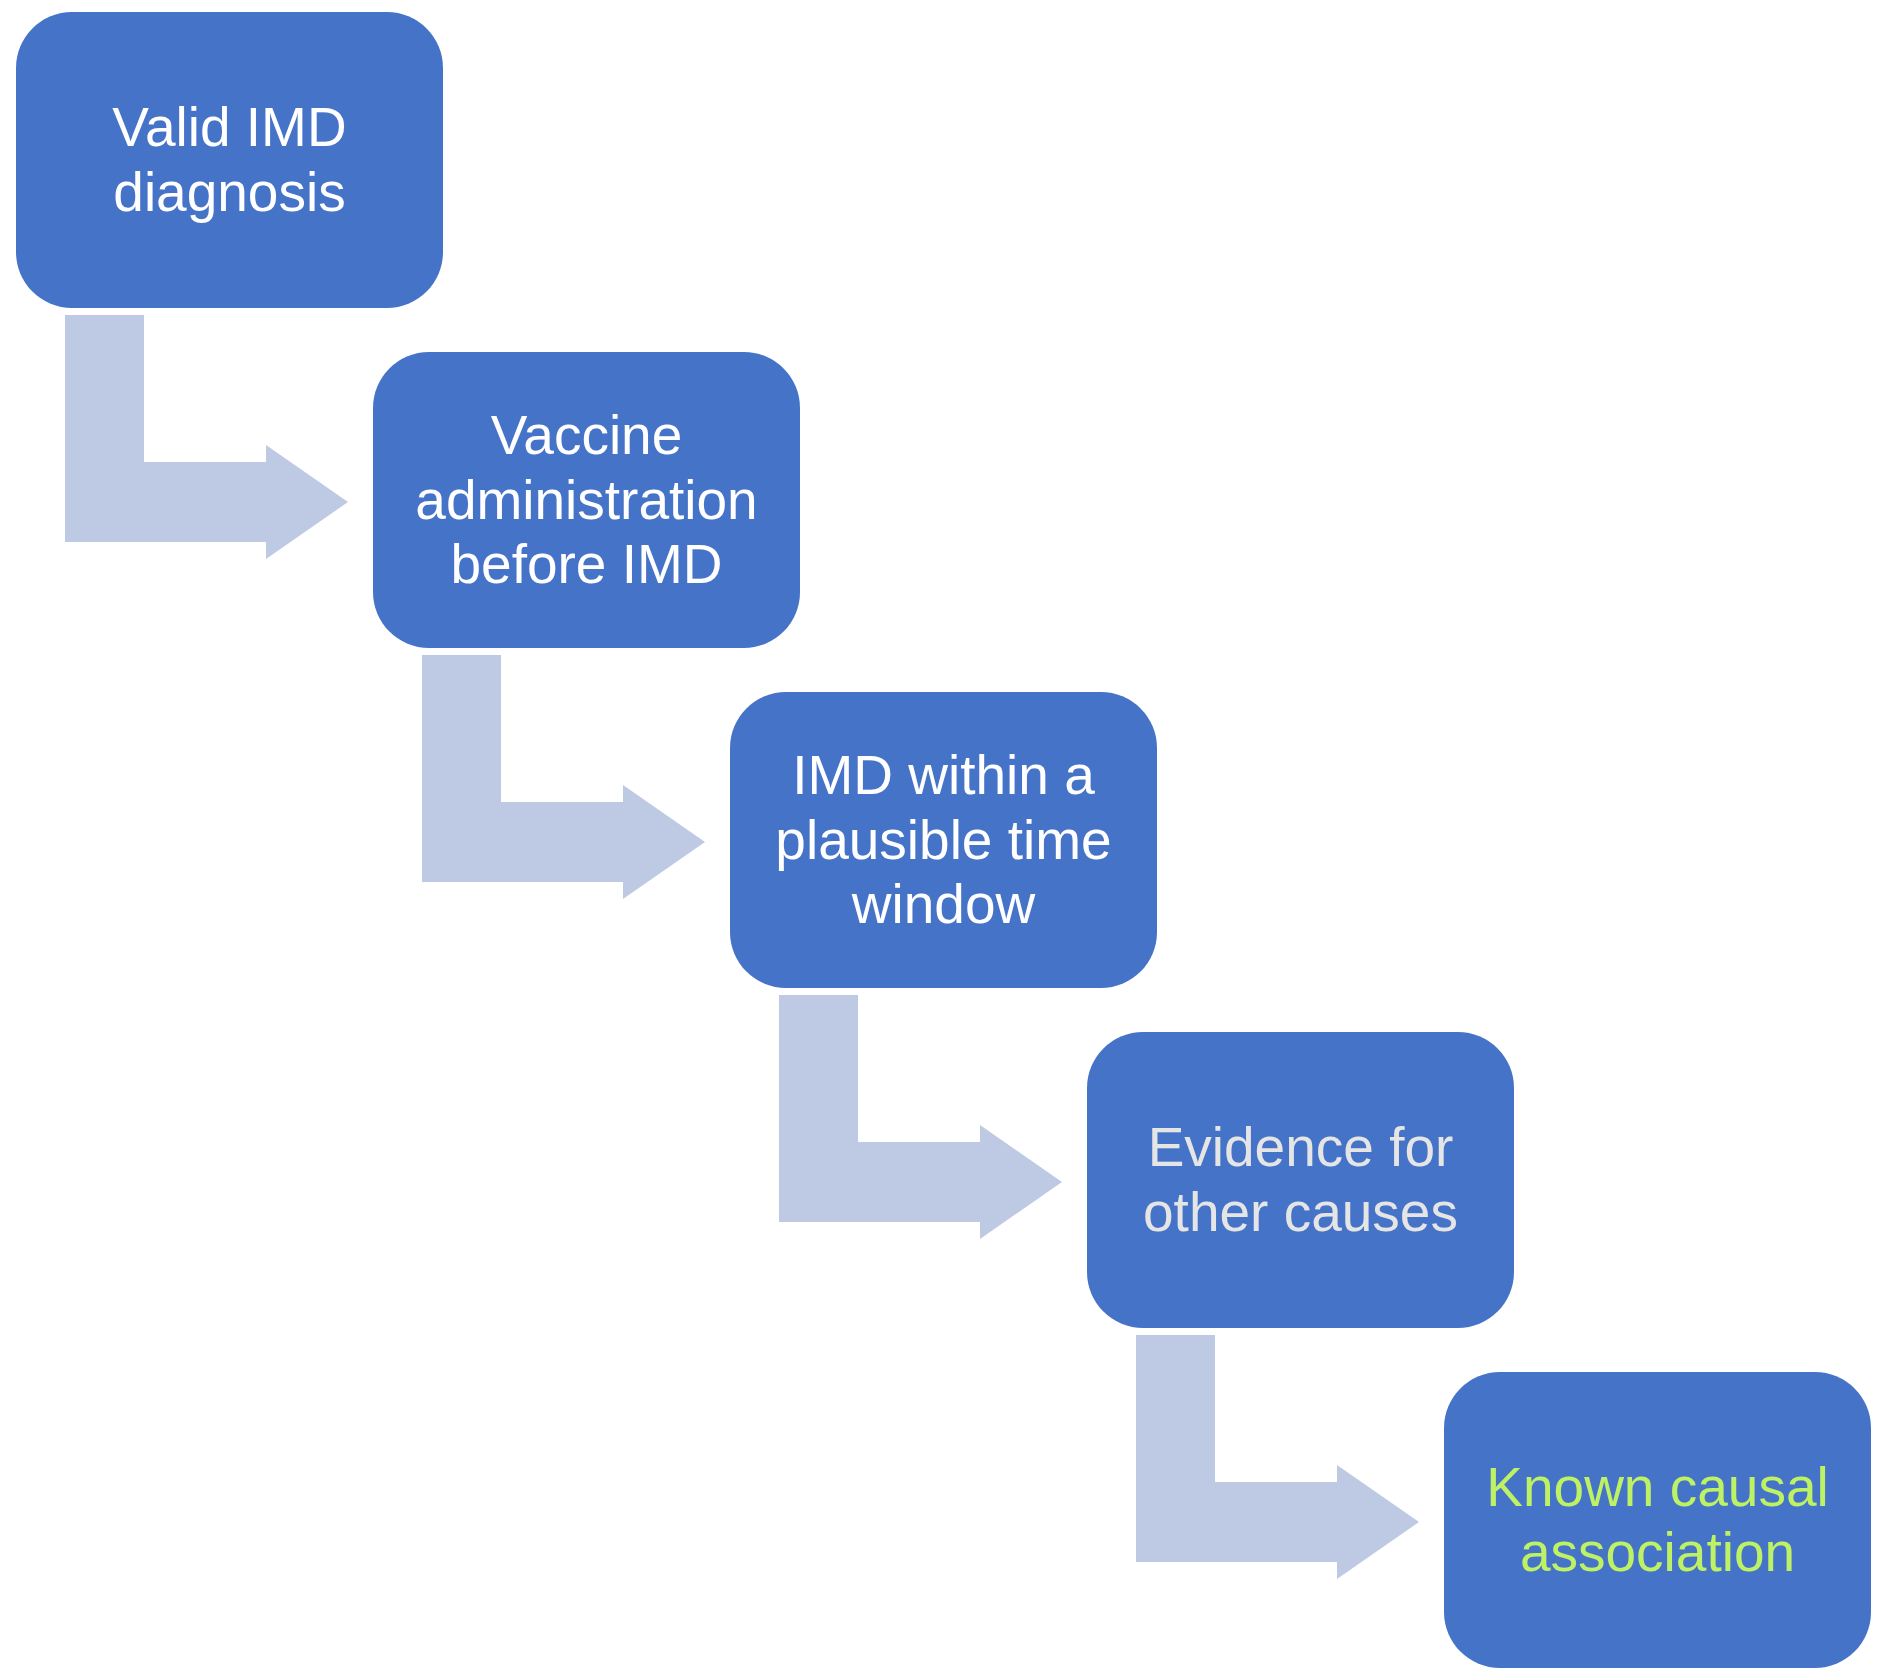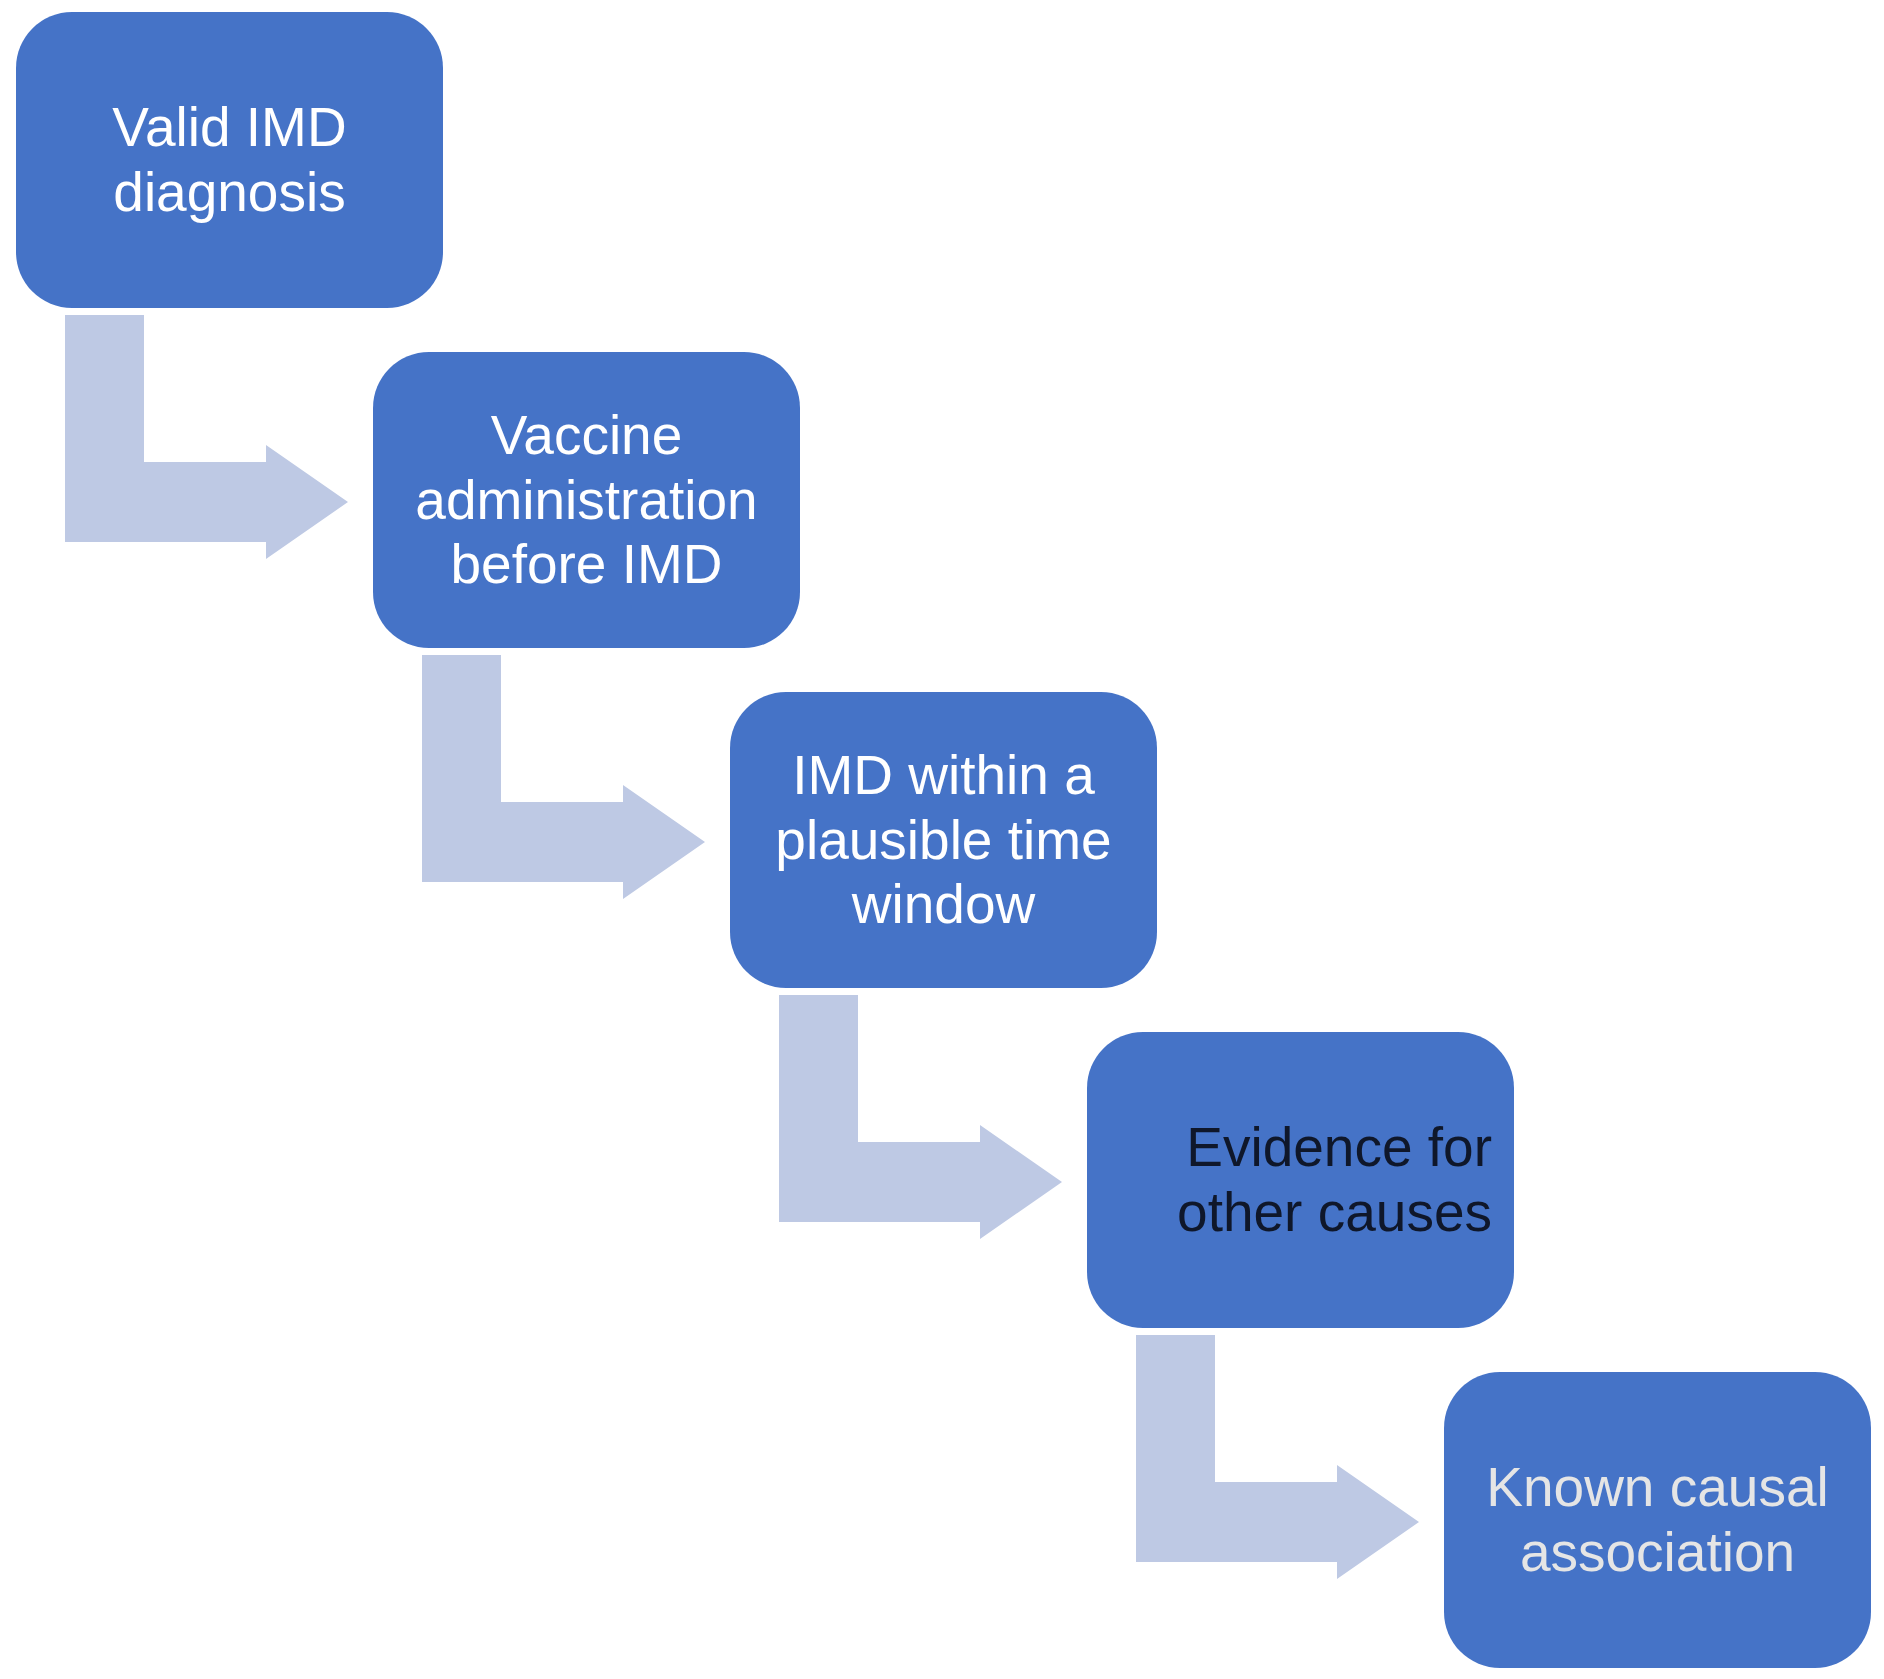--- a/index.html
+++ b/index.html
@@ -43,19 +43,19 @@
 
   <div class="node" style="left: 16px; top: 12px; width: 427px; height: 296px; border-radius: 56px; background: rgb(69, 115, 199); color: rgb(255, 255, 255);">
     <span>Valid IMD diagnosis</span>
   </div>
   <div class="node" style="left: 373px; top: 352px; width: 427px; height: 296px; border-radius: 56px; background: rgb(69, 115, 199); color: rgb(255, 255, 255);">
     <span>Vaccine administration before IMD</span>
   </div>
   <div class="node" style="left: 730px; top: 692px; width: 427px; height: 296px; border-radius: 56px; background: rgb(69, 115, 199); color: rgb(255, 255, 255);">
     <span>IMD within a plausible time window</span>
   </div>
-  <div class="node" style="left: 1087px; top: 1032px; width: 427px; height: 296px; border-radius: 56px; background: rgb(69, 115, 199); color: #0f172a; text-align: right;">
+  <div class="node" style="left: 1087px; top: 1032px; width: 427px; height: 296px; border-radius: 56px; background: rgb(69, 115, 199); color: #e5e5e5;">
     <span>Evidence for other causes</span>
   </div>
-  <div class="node" style="left: 1444px; top: 1372px; width: 427px; height: 296px; border-radius: 56px; background: rgb(69, 115, 199); color: #e5e5e5;">
+  <div class="node" style="left: 1444px; top: 1372px; width: 427px; height: 296px; border-radius: 56px; background: rgb(69, 115, 199); color: #bef264;">
     <span>Known causal association</span>
   </div>
 </div>
 
 </body></html>

